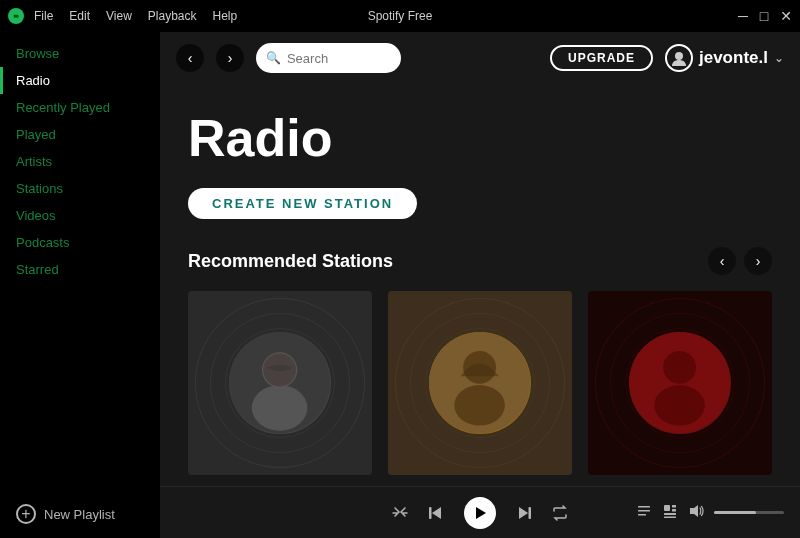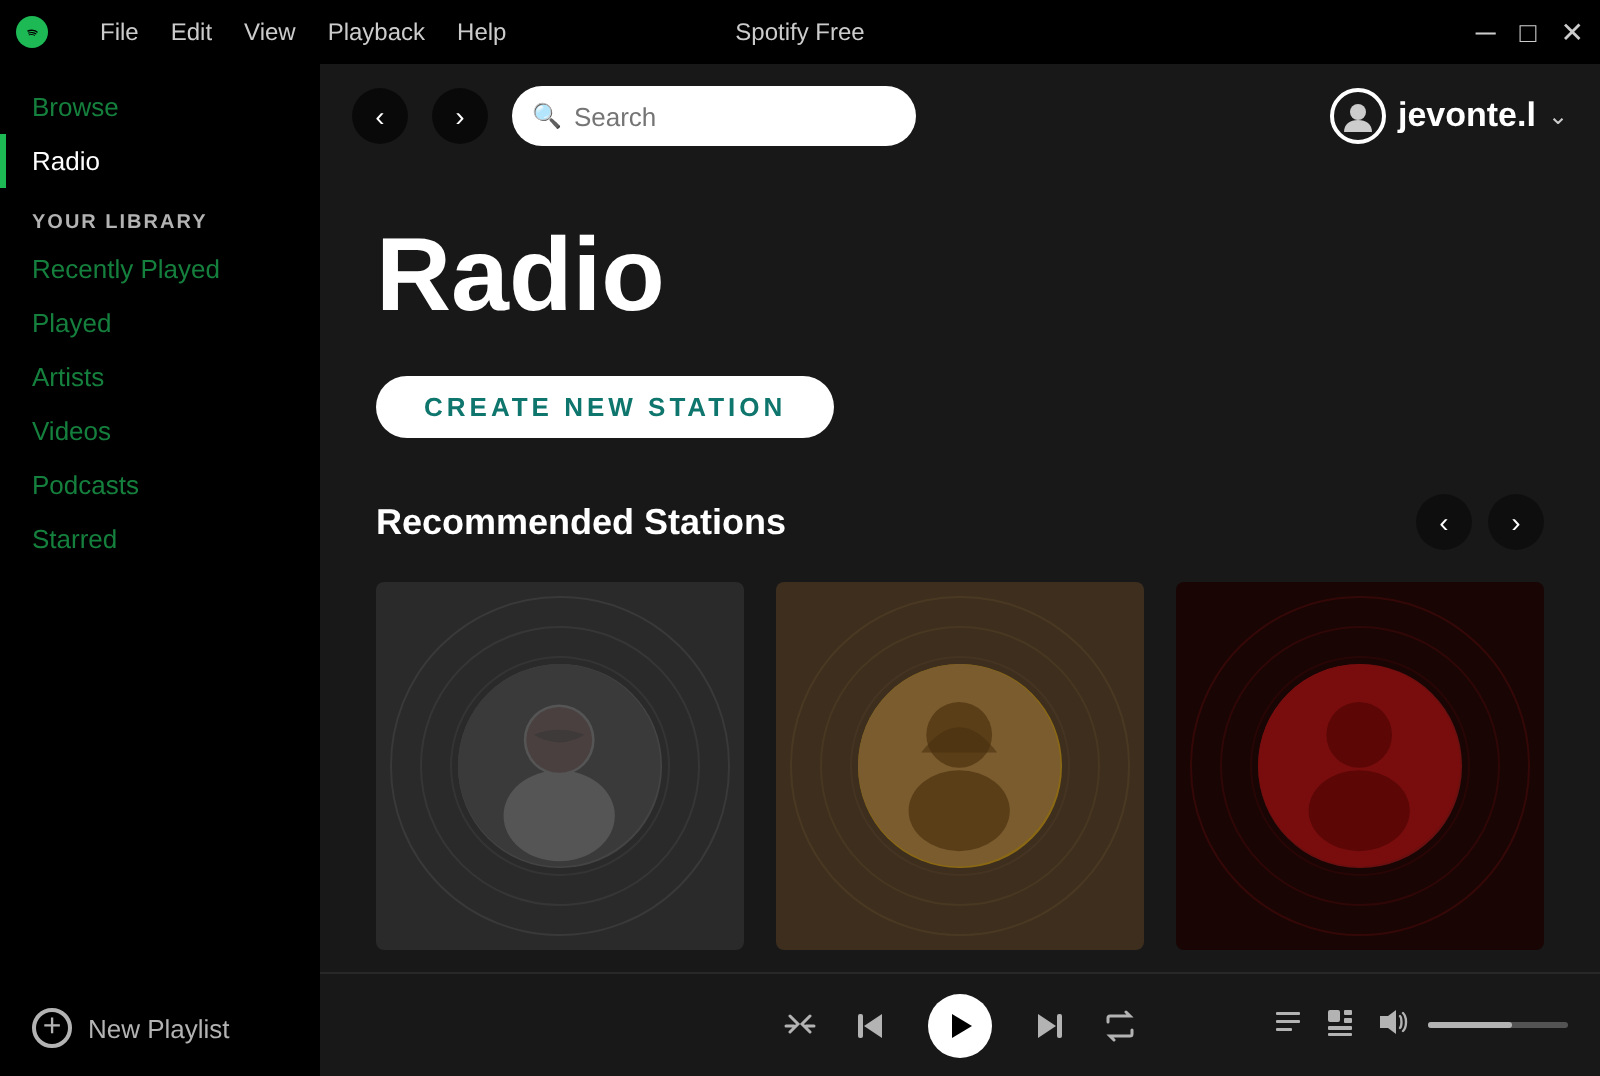--- a/index.html
+++ b/index.html
@@ -20,21 +20,21 @@
       background: #000;
       display: flex;
       align-items: center;
       justify-content: space-between;
       padding: 0 8px;
       flex-shrink: 0;
     }
     .titlebar-left {
       display: flex;
       align-items: center;
-      gap: 26px;
+      gap: 10px;
     }
     .spotify-logo {
       width: 16px;
       height: 16px;
       background: #1db954;
       border-radius: 50%;
       display: flex;
       align-items: center;
       justify-content: center;
     }
@@ -424,30 +424,32 @@
 <div class="app-body">
 
   <div class="sidebar">
     <div class="sidebar-item">
       <span>Browse</span>
     </div>
     <div class="sidebar-item active">
       <span>Radio</span>
     </div>
 
-    <div class="sidebar-section-label">YOUR LIBRARY</div>
 
     <div class="sidebar-item">
       <span>Recently Played</span>
     </div>
     <div class="sidebar-item">
       <span>Played</span>
     </div>
     <div class="sidebar-item">
       <span>Artists</span>
+    </div>
+    <div class="sidebar-item">
+      <span>Stations</span>
     </div>
     <div class="sidebar-item">
       <span>Videos</span>
     </div>
     <div class="sidebar-item">
       <span>Podcasts</span>
     </div>
 
 
     <div class="sidebar-item">
@@ -469,20 +471,21 @@
         <span>‹</span>
       </div>
       <div class="nav-arrow">
         <span>›</span>
       </div>
       <div class="search-box">
         <span class="search-icon-inner">🔍</span>
         <input type="text" placeholder="Search" style="">
       </div>
       <div class="spacer"></div>
+      <button class="upgrade-btn">UPGRADE</button>
       <div class="user-area">
         <div class="user-icon">
           <svg width="18" height="18" viewBox="0 0 18 18">
             <circle cx="9" cy="7" r="4" fill="#ccc"></circle>
             <path d="M2 17c0-4 3-6 7-6s7 2 7 6" fill="#ccc"></path>
           </svg>
         </div>
         <span class="username">jevonte.l</span>
         <span class="chevron">⌄</span>
       </div>

